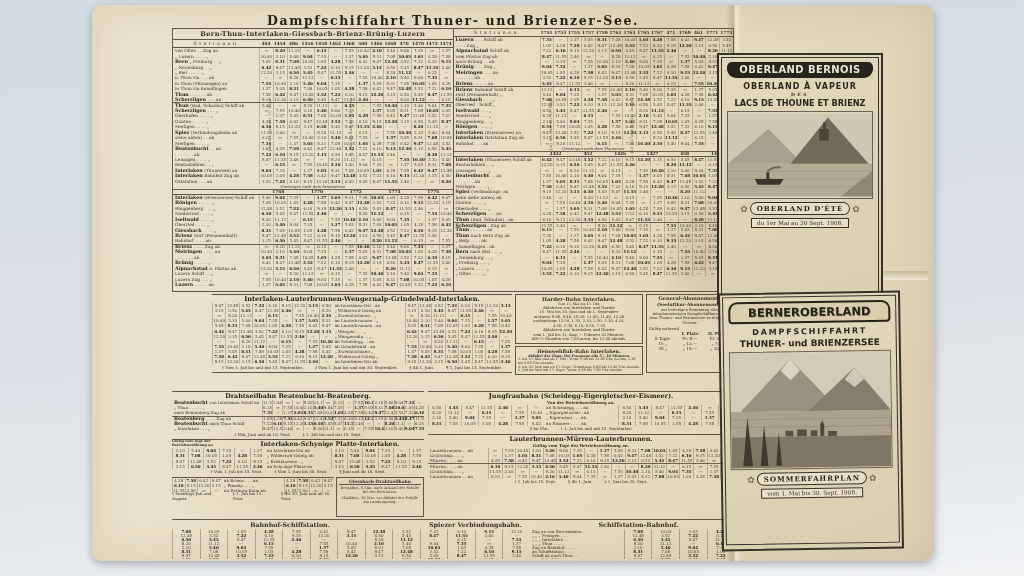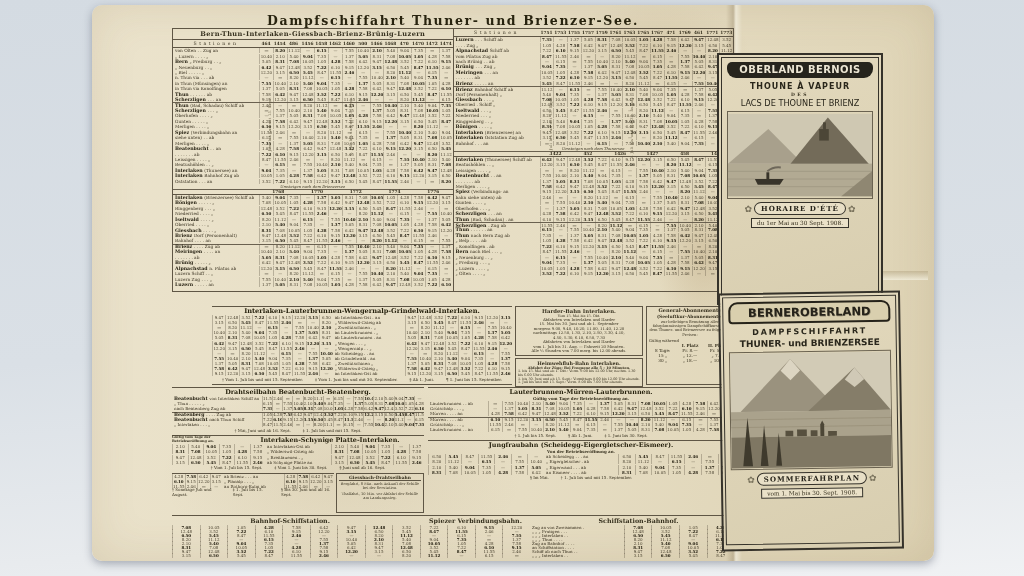--- a/index.html
+++ b/index.html
@@ -46,42 +46,42 @@
   .vn1{left:34%}.vn2{left:63%}
 
   
   .sec-title{font-weight:bold;text-align:center;color:#28230f}
   .subline{font-size:4px;text-align:center;font-weight:bold}
   .foot{display:flex;justify-content:center;gap:12px;font-size:4px;height:6px;align-items:center}
   .hdrline{display:flex;align-items:center}
   .sidenote{font-size:3.4px;width:64px;line-height:1.15;font-weight:bold}
   .box{border:1px solid #5f5645;padding:1px 2px;}
 
-  .band1{display:flex;gap:3px;margin-top:14px;height:79px;padding-left:40px;}
+  .band1{display:flex;gap:3px;margin-top:2px;height:79px;padding-left:40px;}
   .sec-weng{flex:1;border-top:1px solid #5f5645;border-bottom:1px solid #5f5645}
   .sec-weng .sec-title{font-size:6.6px}
   .sec-weng .tl{width:72px;font-size:4.1px;text-align:left}
   .sec-weng .tr{height:5.1px}
   .harderwrap{width:128px;display:flex;flex-direction:column;gap:2px;}
   .harder .t{font-size:5.3px;font-weight:bold;text-align:center}
   .harder .p{font-size:3.4px;text-align:center}
   .harder .li{display:block;font-size:3.8px;text-align:center;line-height:1.18}
   .heim .t{font-size:4.8px;font-weight:bold;text-align:center}
   .heim .s{font-size:3.5px;text-align:center;font-weight:bold}
   .heim .li{display:block;font-size:3.4px;line-height:1.15}
   .abo{width:88px;}
   .abo .t{font-size:5px;font-weight:bold;text-align:center;line-height:1.1}
   .abo .t2{font-size:4.4px;font-weight:bold;text-align:center}
   .abo .b{font-size:3.7px;line-height:1.2;text-align:center;margin-top:1px}
   .abo .vl{font-size:3.8px;margin-top:1px}
   .prow{display:flex;font-size:4.2px}
   .prow .li{flex:1;text-align:center}
   .phead{font-weight:bold}
 
-  .cols{display:flex;gap:4px;margin-top:2px;height:126px;}
+  .cols{display:flex;gap:4px;margin-top:18px;height:126px;}
   .colL{width:252px;display:flex;flex-direction:column;gap:2px}
   .colR{flex:1;display:flex;flex-direction:column;gap:2px}
   .sec{border-top:1px solid #5f5645;}
   .sec .sec-title{font-size:6.4px}
   .sec .tr{height:5.2px}
   .sec .tl{font-size:4.1px}
   .sec-beaten .tl{width:90px}
   .sec-schyn .tl{width:66px}
   .sec-jung .tl{width:74px}
   .sec-muer .tl{width:60px}
@@ -102,21 +102,21 @@
   .note1{font-size:4.3px;text-align:center;margin-top:2px}
 
   
   .panel{position:absolute;background:linear-gradient(160deg,#e3d9bd,#d8ceb0);border:2px solid #35322a;}
   .pframe{border:1px solid #35322a;margin:2px;height:calc(100% - 6px);padding:4px 5px 2px;display:flex;flex-direction:column;align-items:center;}
   .panel-fr{left:625px;top:7px;width:166px;height:252px;margin-top:41px;}
   .banner-fr{background:#26241d;color:#ece6d4;font-family:"DejaVu Sans",sans-serif;font-weight:bold;font-size:10px;
     letter-spacing:.4px;padding:2px 2px 3px;border-radius:5px 5px 9px 9px;width:100%;text-align:center;}
   .fr-l1{font-family:"DejaVu Sans",sans-serif;font-weight:bold;font-size:8px;letter-spacing:1px;margin-top:4px;color:#2a271c}
   .fr-l2{font-size:4.5px;letter-spacing:2.5px;margin-top:1px;font-weight:bold}
-  .fr-l3{font-family:"DejaVu Sans",sans-serif;font-weight:normal;font-size:8.2px;margin-top:1px;color:#2a271c;white-space:nowrap}
+  .fr-l3{font-family:"DejaVu Sans",sans-serif;font-weight:bold;font-size:8.2px;margin-top:1px;color:#2a271c;white-space:nowrap}
   .scene{width:100%;margin-top:3px;border:1px solid #6a6250}
   .ribbon{margin-top:3px;display:flex;align-items:center;gap:2px}
   .rb{border:1px solid #35322a;background:#e8dfc6;font-weight:bold;font-size:7px;letter-spacing:1px;padding:1px 6px;border-radius:7px/50%;color:#26231a;white-space:nowrap}
   .flower{color:#79725c;font-size:9px}
   .datebox{border:1px solid #35322a;font-size:5.8px;padding:1px 5px;margin-top:3px;background:#eae1c8;white-space:nowrap}
   .panel-de{left:628px;top:287px;width:182px;height:258px;transform:rotate(-.9deg);}
   .banner-de{font-family:"DejaVu Sans",sans-serif;font-weight:bold;font-size:11.5px;color:#26231a;
     text-shadow:.6px .6px 0 #968e76;border:2px solid #26231a;border-radius:9px 9px 4px 4px;padding:2px 0;width:100%;
     text-align:center;background:#d9cfae;white-space:nowrap}
   .de-l1{font-family:"DejaVu Sans",sans-serif;font-weight:bold;font-size:8px;letter-spacing:1.8px;margin-top:4px;color:#2a271c}
@@ -2186,20 +2186,98 @@
           <div class="box giess">
             <div class="t">Giessbach-Drahtseilbahn</div>
             <div>
                 <span class="li">Bergfahrt, 8 Min. nach Ankunft der Schiffe bei der Seestation.</span>
                 <span class="li">Thalfahrt, 10 Min. vor Abfahrt der Schiffe am Landungssteg.</span>
               </div>
           </div>
         </div>
       </div>
       <div class="colR">
+        <div class="sec sec-jung">
+          <div class="sec-title">Jungfraubahn (Scheidegg-Eigergletscher-Eismeer).</div>
+          <div class="subline">Von der Betriebseröffnung an.</div>
+          <div>
+              <div class="tr">
+                <span class="td">6.50</span>
+                <span class="td bb">5.45</span>
+                <span class="td">8.47</span>
+                <span class="td">11.55</span>
+                <span class="td bb">2.46</span>
+                <span class="td bb">—</span>
+                <span class="td">—</span>
+                <span class="tl mid">ab Scheidegg . . . an</span>
+                <span class="td">6.50</span>
+                <span class="td bb">5.45</span>
+                <span class="td">8.47</span>
+                <span class="td">11.55</span>
+                <span class="td bb">2.46</span>
+                <span class="td bb">—</span>
+                <span class="td">—</span>
+              </div>
+              <div class="tr">
+                <span class="td">8.20</span>
+                <span class="td">11.12</span>
+                <span class="td">—</span>
+                <span class="td bb">6.15</span>
+                <span class="td">—</span>
+                <span class="td">7.55</span>
+                <span class="td">10.40</span>
+                <span class="tl mid">„ Eigergletscher . ab</span>
+                <span class="td">8.20</span>
+                <span class="td">11.12</span>
+                <span class="td">—</span>
+                <span class="td bb">6.15</span>
+                <span class="td">—</span>
+                <span class="td">7.55</span>
+                <span class="td">10.40</span>
+              </div>
+              <div class="tr">
+                <span class="td">2.10</span>
+                <span class="td">5.40</span>
+                <span class="td bb">9.04</span>
+                <span class="td">7.35</span>
+                <span class="td">—</span>
+                <span class="td bb">1.37</span>
+                <span class="td bb">5.05</span>
+                <span class="tl mid">„ Eigerwand . . . ab</span>
+                <span class="td">2.10</span>
+                <span class="td">5.40</span>
+                <span class="td bb">9.04</span>
+                <span class="td">7.35</span>
+                <span class="td">—</span>
+                <span class="td bb">1.37</span>
+                <span class="td bb">5.05</span>
+              </div>
+              <div class="tr">
+                <span class="td bb">8.31</span>
+                <span class="td">7.08</span>
+                <span class="td">10.05</span>
+                <span class="td">1.05</span>
+                <span class="td bb">4.28</span>
+                <span class="td">7.58</span>
+                <span class="td">6.42</span>
+                <span class="tl mid">an Eismeer . . . . ab</span>
+                <span class="td bb">8.31</span>
+                <span class="td">7.08</span>
+                <span class="td">10.05</span>
+                <span class="td">1.05</span>
+                <span class="td bb">4.28</span>
+                <span class="td">7.58</span>
+                <span class="td">6.42</span>
+              </div>
+            </div>
+          <div class="foot">
+              <span class="fn">§ Im Mai.</span>
+              <span class="fn">† 1. Juli bis und mit 15. September.</span>
+            </div>
+        </div>
         <div class="sec sec-muer">
           <div class="sec-title">Lauterbrunnen-Mürren-Lauterbrunnen.</div>
           <div class="subline">Gültig vom Tage der Betriebseröffnung an.</div>
           <div>
               <div class="tr">
                 <span class="tl">Lauterbrunnen . . ab</span>
                 <span class="td bb">—</span>
                 <span class="td">7.55</span>
                 <span class="td">10.40</span>
                 <span class="td">2.10</span>
@@ -2321,98 +2399,20 @@
                 <span class="td">1.05</span>
                 <span class="td">4.28</span>
                 <span class="td bb">7.58</span>
                 <span class="td">6.42</span>
               </div>
             </div>
           <div class="foot">
               <span class="fn">† 1. Juli bis 15. Sept.</span>
               <span class="fn">§ Ab 1. Juni.</span>
               <span class="fn">‡ 1. Juni bis 30. Sept.</span>
-            </div>
-        </div>
-        <div class="sec sec-jung">
-          <div class="sec-title">Jungfraubahn (Scheidegg-Eigergletscher-Eismeer).</div>
-          <div class="subline">Von der Betriebseröffnung an.</div>
-          <div>
-              <div class="tr">
-                <span class="td">6.50</span>
-                <span class="td bb">5.45</span>
-                <span class="td">8.47</span>
-                <span class="td">11.55</span>
-                <span class="td bb">2.46</span>
-                <span class="td bb">—</span>
-                <span class="td">—</span>
-                <span class="tl mid">ab Scheidegg . . . an</span>
-                <span class="td">6.50</span>
-                <span class="td bb">5.45</span>
-                <span class="td">8.47</span>
-                <span class="td">11.55</span>
-                <span class="td bb">2.46</span>
-                <span class="td bb">—</span>
-                <span class="td">—</span>
-              </div>
-              <div class="tr">
-                <span class="td">8.20</span>
-                <span class="td">11.12</span>
-                <span class="td">—</span>
-                <span class="td bb">6.15</span>
-                <span class="td">—</span>
-                <span class="td">7.55</span>
-                <span class="td">10.40</span>
-                <span class="tl mid">„ Eigergletscher . ab</span>
-                <span class="td">8.20</span>
-                <span class="td">11.12</span>
-                <span class="td">—</span>
-                <span class="td bb">6.15</span>
-                <span class="td">—</span>
-                <span class="td">7.55</span>
-                <span class="td">10.40</span>
-              </div>
-              <div class="tr">
-                <span class="td">2.10</span>
-                <span class="td">5.40</span>
-                <span class="td bb">9.04</span>
-                <span class="td">7.35</span>
-                <span class="td">—</span>
-                <span class="td bb">1.37</span>
-                <span class="td bb">5.05</span>
-                <span class="tl mid">„ Eigerwand . . . ab</span>
-                <span class="td">2.10</span>
-                <span class="td">5.40</span>
-                <span class="td bb">9.04</span>
-                <span class="td">7.35</span>
-                <span class="td">—</span>
-                <span class="td bb">1.37</span>
-                <span class="td bb">5.05</span>
-              </div>
-              <div class="tr">
-                <span class="td bb">8.31</span>
-                <span class="td">7.08</span>
-                <span class="td">10.05</span>
-                <span class="td">1.05</span>
-                <span class="td bb">4.28</span>
-                <span class="td">7.58</span>
-                <span class="td">6.42</span>
-                <span class="tl mid">an Eismeer . . . . ab</span>
-                <span class="td bb">8.31</span>
-                <span class="td">7.08</span>
-                <span class="td">10.05</span>
-                <span class="td">1.05</span>
-                <span class="td bb">4.28</span>
-                <span class="td">7.58</span>
-                <span class="td">6.42</span>
-              </div>
-            </div>
-          <div class="foot">
-              <span class="fn">§ Im Mai.</span>
-              <span class="fn">† 1. Juli bis und mit 15. September.</span>
             </div>
         </div>
       </div>
     </div>
 
     <div class="vband">
       <div class="vtitles">
         <span class="vt1">Bahnhof-Schiffstation.</span>
         <span class="vt2">Spiezer Verbindungsbahn.</span>
         <span class="vt3">Schiffstation-Bahnhof.</span>
@@ -2586,41 +2586,41 @@
         </div>
     </div>
 
     <div class="note1">Auf den Zwischenstationen Kreuzstrasse, Dorf, Kurhaus und Seeweg wird nur angehalten, insofern Reisende ein- oder aussteigen wünschen. — L'arrêt aux stations intermédiaires est facultatif.</div>
 
   </div>
 
   <div class="panel panel-fr">
     <div class="pframe">
       <div class="banner-fr">OBERLAND BERNOIS</div>
-      <div class="fr-l1">THOUNE À VAPEUR</div>
+      <div class="fr-l1">OBERLAND À VAPEUR</div>
       <div class="fr-l2">DES</div>
       <div class="fr-l3">LACS DE THOUNE ET BRIENZ</div>
       <svg class="scene" viewBox="0 0 150 86" width="100%" height="88">
         <rect x="0" y="0" width="150" height="86" fill="#cfc8b2"></rect>
         <polygon points="0,52 42,16 78,52" fill="#a8a08c"></polygon>
         <polygon points="62,56 104,4 150,56" fill="#736b59"></polygon>
         <rect x="95" y="16" width="10" height="12" fill="#4c4637"></rect>
         <rect x="99" y="9" width="3" height="9" fill="#4c4637"></rect>
         <rect x="0" y="52" width="150" height="34" fill="#b2aa93"></rect>
         <line x1="0" y1="60" x2="150" y2="60" stroke="#9d9580" stroke-width=".8"></line>
         <line x1="0" y1="68" x2="150" y2="68" stroke="#9d9580" stroke-width=".8"></line>
         <line x1="0" y1="76" x2="150" y2="76" stroke="#9d9580" stroke-width=".8"></line>
         <polygon points="28,68 58,68 54,74 31,74" fill="#38342a"></polygon>
         <rect x="40" y="61" width="3" height="7" fill="#38342a"></rect>
         <path d="M41,60 q6,-5 14,-4" stroke="#6e675a" stroke-width="2" fill="none"></path>
         <polygon points="118,86 150,60 150,86" fill="#8f8772"></polygon>
       </svg>
       <div class="ribbon">
         <span class="flower">✿</span>
-        <span class="rb">HORAIRE D'ÉTÉ</span>
+        <span class="rb">OBERLAND D'ÉTÉ</span>
         <span class="flower">✿</span>
       </div>
       <div class="datebox">du 1er Mai au 30 Sept. 1908.</div>
     </div>
   </div>
 
   <div class="panel panel-de">
     <div class="pframe">
       <div class="banner-de">BERNEROBERLAND</div>
       <div class="de-l1">DAMPFSCHIFFAHRT</div>

